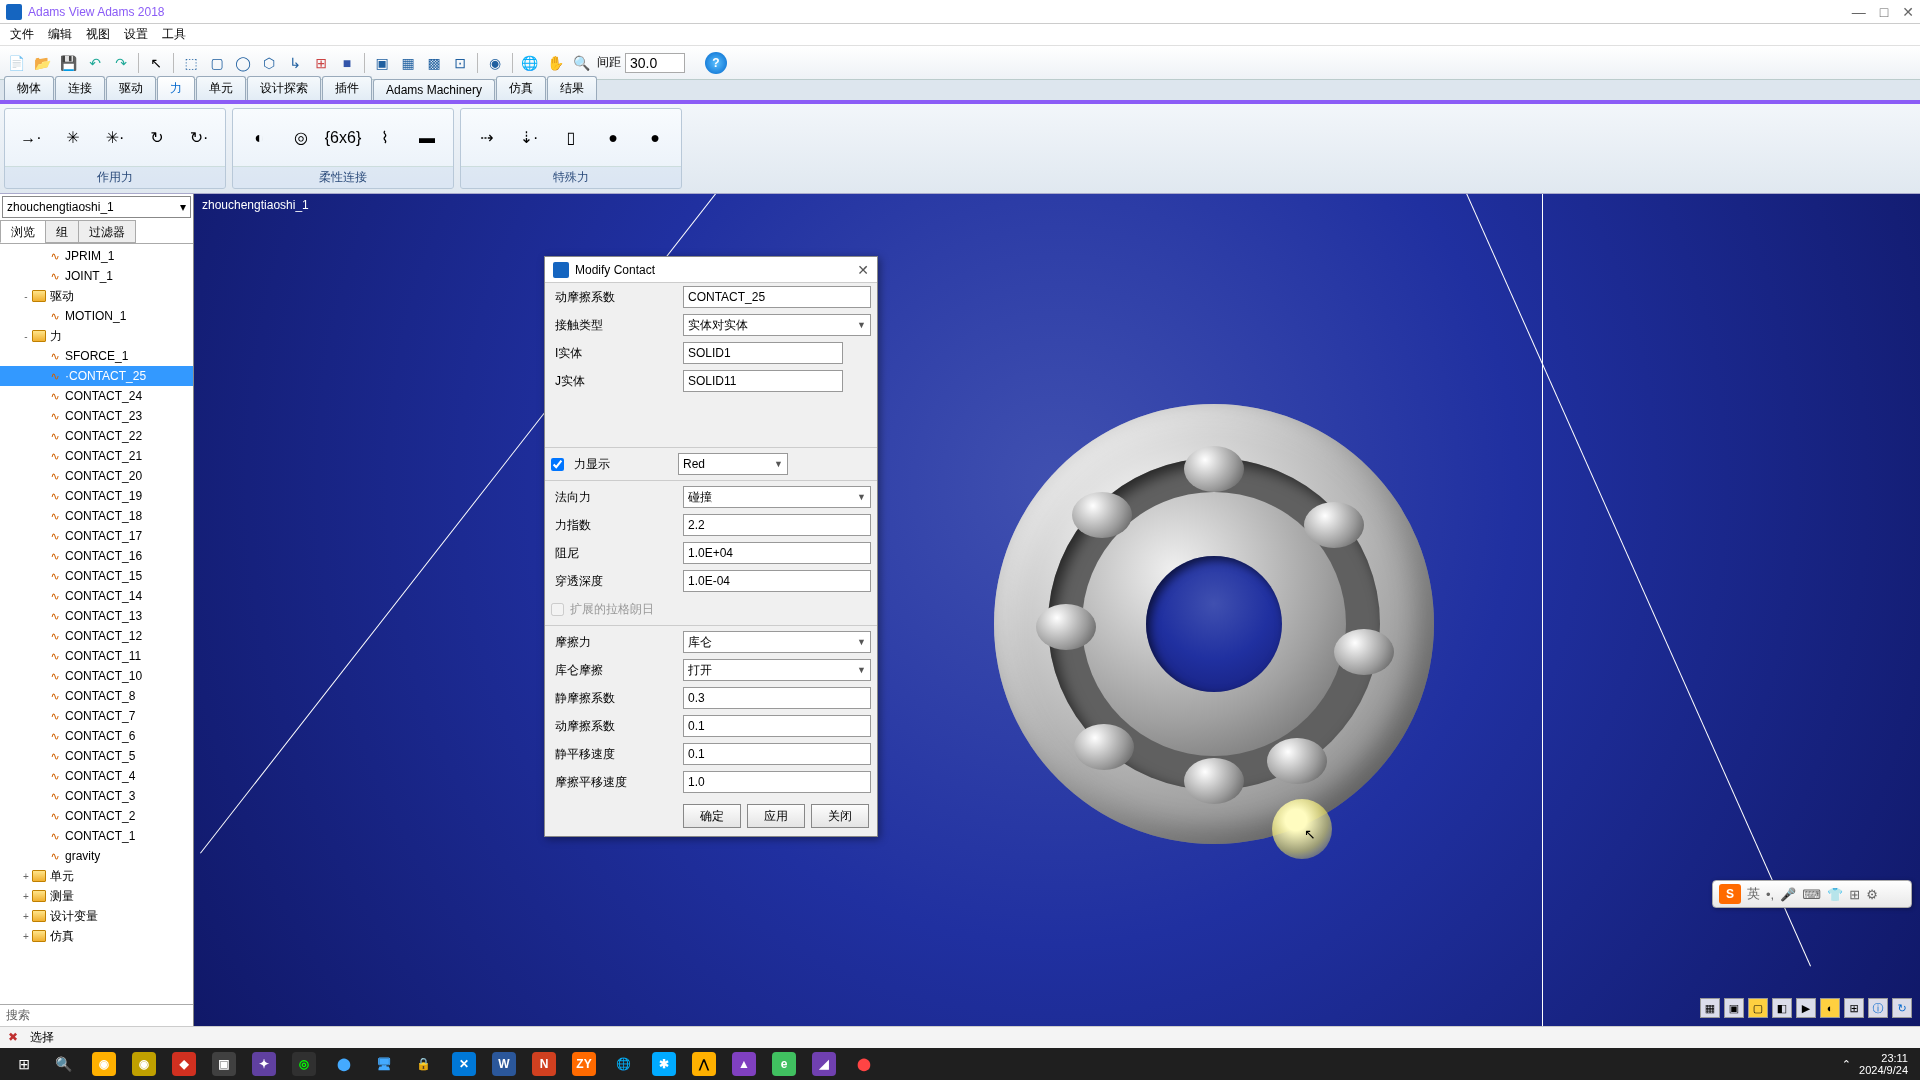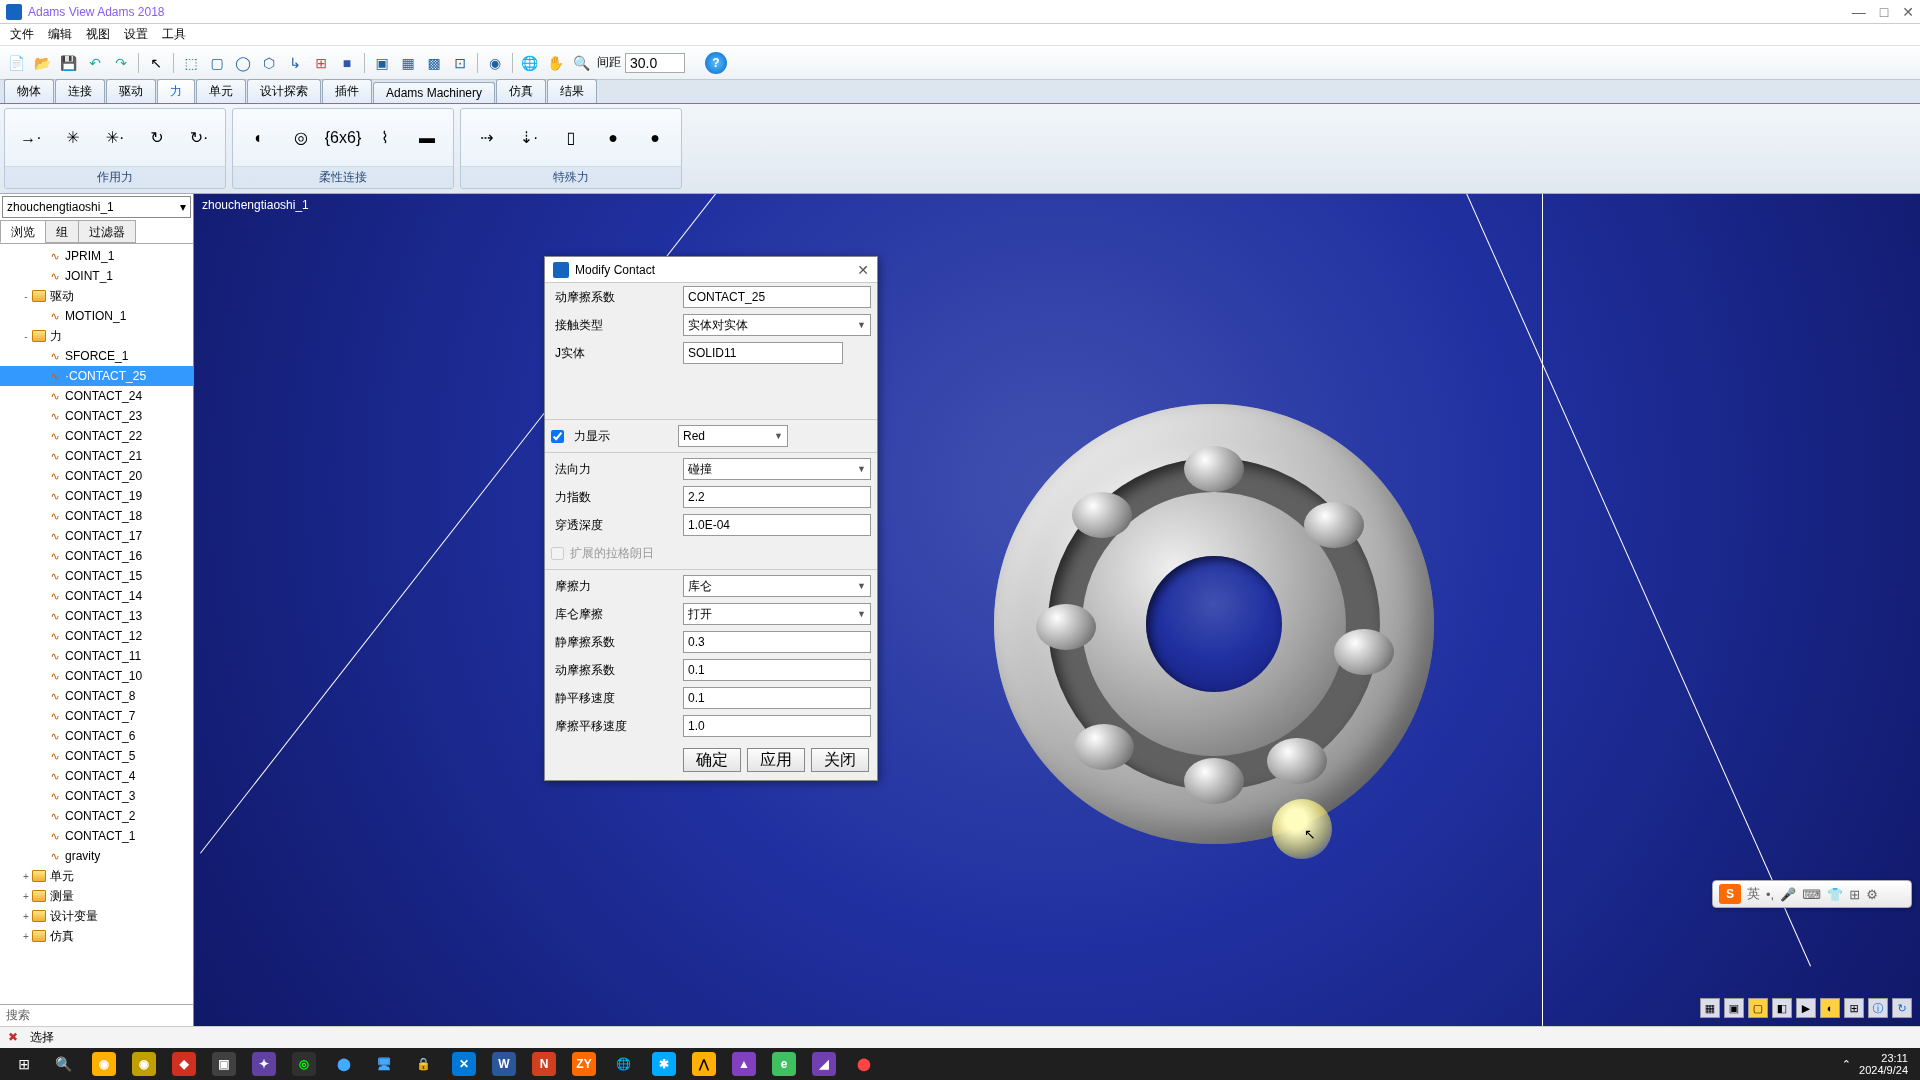--- a/index.html
+++ b/index.html
@@ -12,21 +12,21 @@
 
 .menubar { height: 22px; background: #fff; display: flex; align-items: center; padding: 0 4px; gap: 2px; border-bottom: 1px solid #e0e0e0; }
 .menubar span { padding: 2px 6px; cursor: pointer; }
 
 .toolbar { height: 34px; background: linear-gradient(#fff, #eef2f6); display: flex; align-items: center; padding: 2px 6px; gap: 4px; border-bottom: 1px solid #bcc; }
 .tb-icon { width: 22px; height: 22px; display: flex; align-items: center; justify-content: center; cursor: pointer; color: #2060a0; font-size: 14px; }
 .tb-sep { width: 1px; height: 20px; background: #bbb; margin: 0 2px; }
 .tb-input { width: 60px; height: 20px; border: 1px solid #aaa; background: #fff; padding: 0 4px; font-size: 14px; }
 .help-icon { width: 22px; height: 22px; border-radius: 50%; background: radial-gradient(#5bc0ff,#0066cc); color: #fff; display: flex; align-items: center; justify-content: center; font-weight: bold; }
 
-.tabbar { height: 24px; background: #dde6ee; display: flex; align-items: flex-end; padding: 0 4px; border-bottom: 1px solid #8b5cf6; }
+.tabbar { height: 24px; background: #dde6ee; display: flex; align-items: flex-end; padding: 0 4px; border-bottom: 4px solid #8b5cf6; }
 .tab { padding: 3px 12px; background: linear-gradient(#f5f9fc,#e2ecf5); border: 1px solid #9ab; border-bottom: none; margin-right: 1px; border-radius: 3px 3px 0 0; cursor: pointer; font-size: 12px; }
 .tab.active { background: linear-gradient(#fff,#eef4fa); color: #06c; font-weight: 500; }
 
 .ribbon { height: 90px; background: linear-gradient(#f2f6fa,#e0e8f0); display: flex; padding: 4px; gap: 6px; border-bottom: 1px solid #aac; }
 .ribbon-group { border: 1px solid #b8c8d8; background: linear-gradient(#f8fbfe,#e8f0f8); border-radius: 3px; display: flex; flex-direction: column; min-width: 140px; }
 .rg-body { flex: 1; display: flex; flex-wrap: wrap; align-content: center; gap: 8px 18px; padding: 4px 14px; }
 .rg-icon { width: 24px; height: 24px; display: flex; align-items: center; justify-content: center; font-size: 16px; cursor: pointer; }
 .rg-label { text-align: center; padding: 2px 0; color: #2a4a7a; font-size: 12px; background: rgba(200,215,235,.4); border-top: 1px solid #cdd; }
 
 .main { position: absolute; top: 194px; left: 0; right: 0; bottom: 54px; display: flex; }
@@ -68,21 +68,21 @@
 .dlg-label { width: 132px; padding: 2px 4px; font-size: 12px; }
 .dlg-field { flex: 1; }
 .dlg-input { width: 100%; height: 22px; border: 1px solid #999; background: #fff; padding: 0 4px; font-size: 12px; }
 .dlg-input.short { width: 160px; }
 .dlg-select { width: 100%; height: 22px; border: 1px solid #999; background: #fff; padding: 0 4px; display: flex; align-items: center; font-size: 12px; cursor: pointer; }
 .dlg-select span:first-child { flex: 1; }
 .dlg-select .arr { font-size: 9px; color: #555; }
 .dlg-sep { height: 1px; background: #ccc; margin: 2px 0; }
 .dlg-cb { margin-right: 6px; }
 .dlg-btns { display: flex; justify-content: flex-end; gap: 6px; padding: 8px; }
-.dlg-btn { width: 58px; height: 24px; border: 1px solid #888; background: linear-gradient(#fdfdfd,#e4e4e4); cursor: pointer; font-size: 16px; }
+.dlg-btn { width: 58px; height: 24px; border: 1px solid #888; background: linear-gradient(#fdfdfd,#e4e4e4); cursor: pointer; font-size: 12px; }
 
 .statusbar { position: absolute; bottom: 32px; left: 0; right: 0; height: 22px; background: #f4f4f4; border-top: 1px solid #ccc; display: flex; align-items: center; padding: 0 8px; font-size: 12px; }
 .statusbar .st-ic { width: 16px; height: 16px; margin-right: 6px; color: #c03030; }
 .viewtools { position: absolute; right: 8px; bottom: 56px; display: flex; gap: 4px; }
 .vt-btn { width: 20px; height: 20px; background: rgba(255,255,255,.85); border: 1px solid #999; display: flex; align-items: center; justify-content: center; font-size: 11px; cursor: pointer; }
 
 .ime-bar { position: absolute; right: 8px; top: 880px; width: 200px; height: 28px; background: linear-gradient(#fff,#e8e8e8); border: 1px solid #aaa; border-radius: 4px; display: flex; align-items: center; gap: 6px; padding: 0 6px; box-shadow: 1px 1px 4px rgba(0,0,0,.3); }
 .ime-s { width: 22px; height: 20px; background: #ff6a00; color: #fff; border-radius: 3px; display: flex; align-items: center; justify-content: center; font-weight: bold; font-size: 12px; }
 .ime-item { color: #666; font-size: 13px; }
 
@@ -458,20 +458,24 @@
         <div class="dlg-row">
             <div class="dlg-label">接触类型</div>
             <div class="dlg-field">
               <div class="dlg-select">
                 <span>实体对实体</span>
                 <span class="arr">▼</span>
               </div>
             </div>
           </div>
         <div class="dlg-row">
+            <div class="dlg-label">I实体</div>
+            <div class="dlg-field"><input class="dlg-input short" value="SOLID1" style=""></div>
+          </div>
+        <div class="dlg-row">
             <div class="dlg-label">J实体</div>
             <div class="dlg-field"><input class="dlg-input short" value="SOLID11" style=""></div>
           </div>
         <div style="height:50px"></div>
         <div class="dlg-sep"></div>
         <div class="dlg-row">
             <input type="checkbox" class="dlg-cb" checked="" style="">
             <div class="dlg-label" style="width:108px">力显示</div>
             <div class="dlg-field" style="max-width:110px">
               <div class="dlg-select">
@@ -486,20 +490,24 @@
             <div class="dlg-field">
               <div class="dlg-select">
                 <span>碰撞</span>
                 <span class="arr">▼</span>
               </div>
             </div>
           </div>
         <div class="dlg-row">
             <div class="dlg-label">力指数</div>
             <div class="dlg-field"><input class="dlg-input" value="2.2" style=""></div>
+          </div>
+        <div class="dlg-row">
+            <div class="dlg-label">阻尼</div>
+            <div class="dlg-field"><input class="dlg-input" value="1.0E+04" style=""></div>
           </div>
         <div class="dlg-row">
             <div class="dlg-label">穿透深度</div>
             <div class="dlg-field"><input class="dlg-input" value="1.0E-04" style=""></div>
           </div>
         <div class="dlg-row" style="color:#999">
             <input type="checkbox" class="dlg-cb" disabled="" style="">
             <div>扩展的拉格朗日</div>
           </div>
         <div class="dlg-sep"></div>

